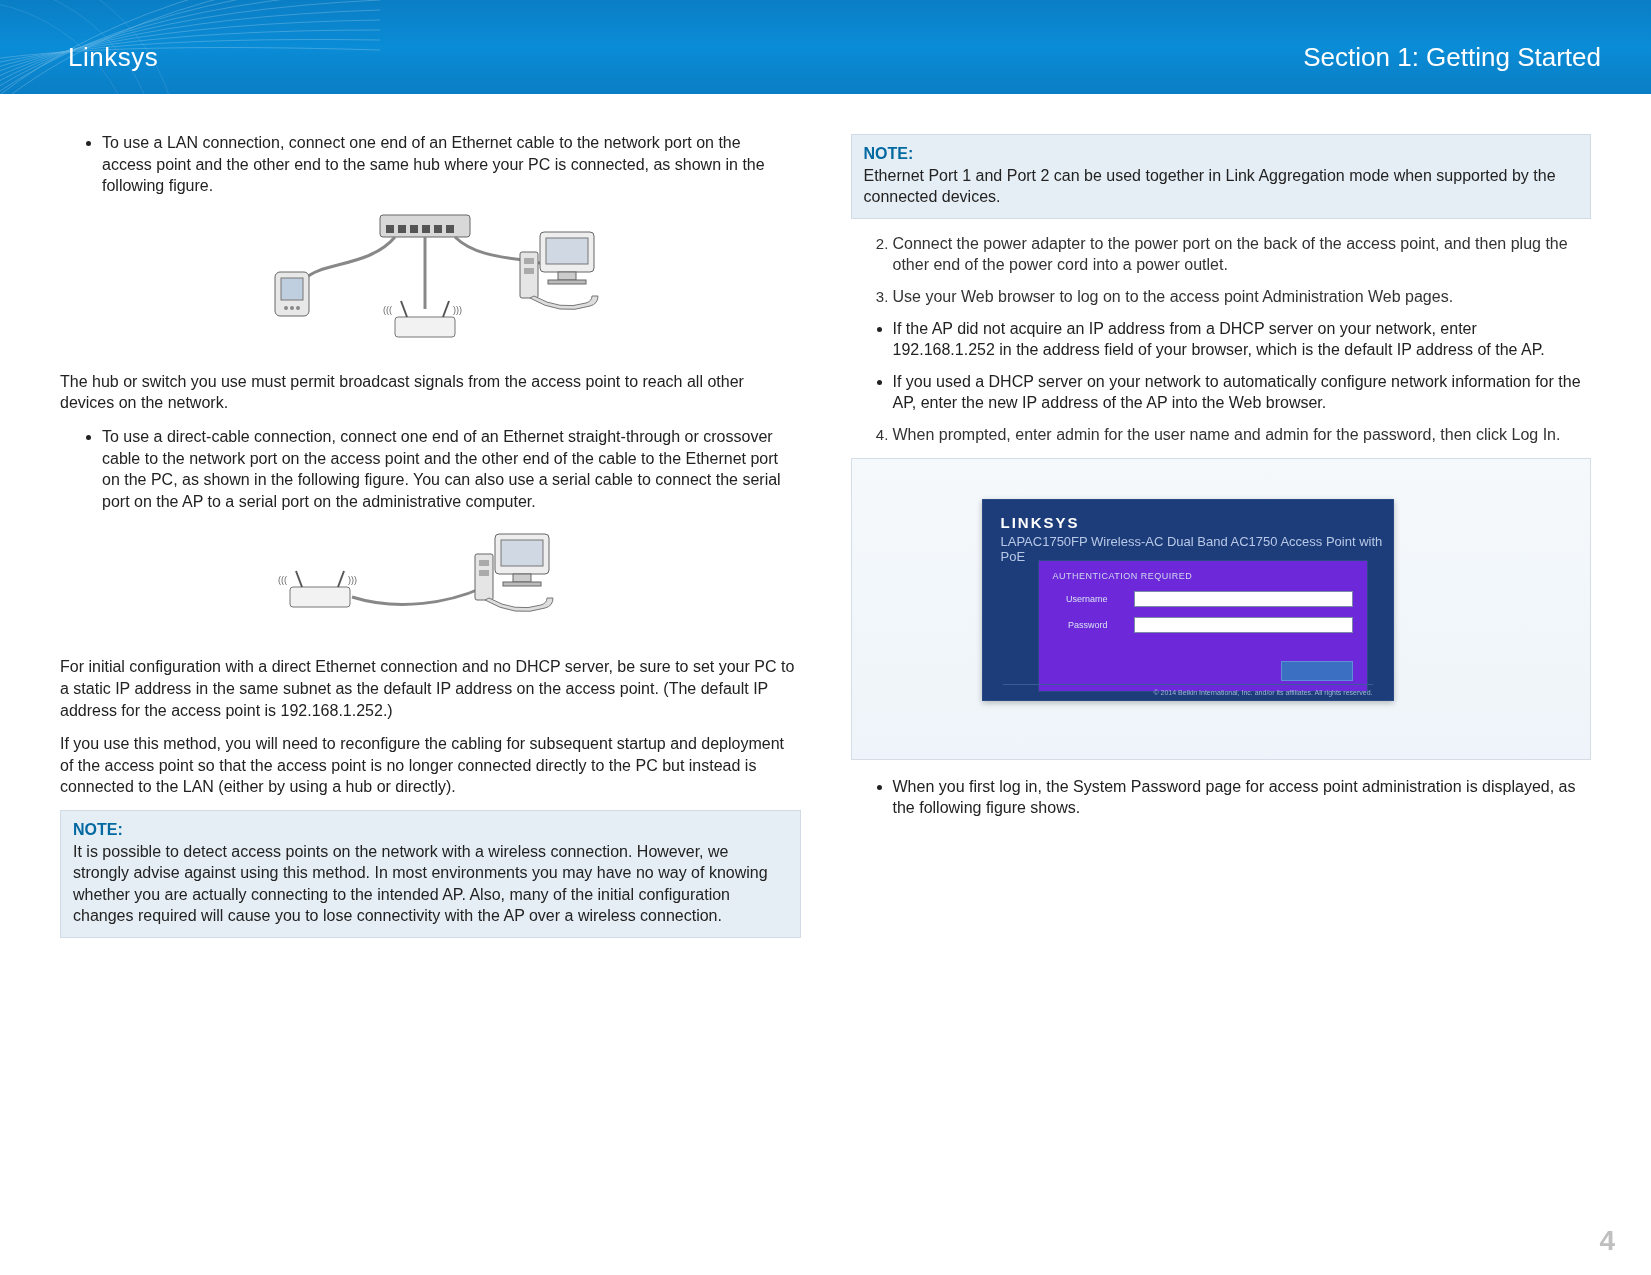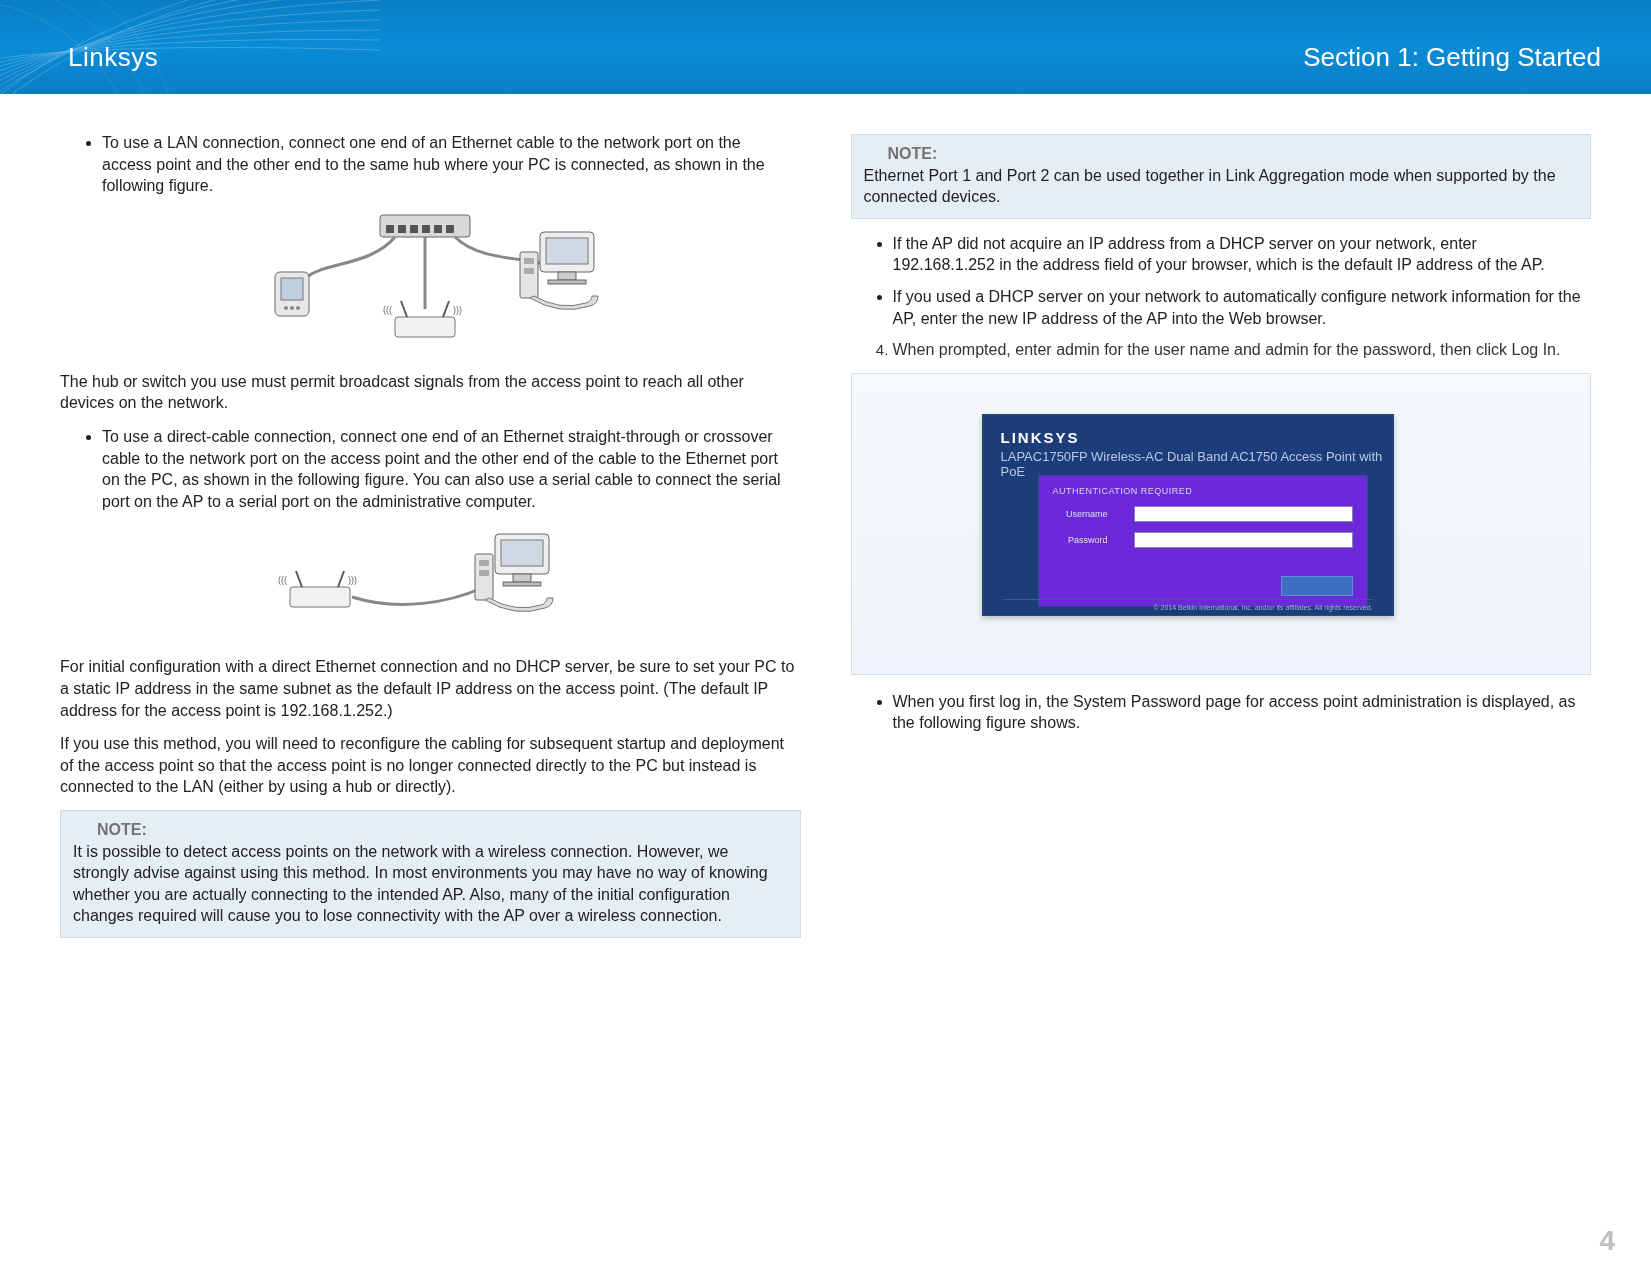--- a/index.html
+++ b/index.html
@@ -65,23 +65,22 @@
   }
   .figure svg { display:block; }
   .note {
     background: #e6eef5;
     border: 1px solid #d0dbe6;
     padding: 8px 12px 10px 12px;
     margin: 10px 0 14px 0;
     line-height: 1.35;
   }
   .note .note-title {
-    color: #737373;
+    color: #0369a1;
     font-weight: 700;
-    margin-left: 24px;
   }
   .login-shot {
     background: linear-gradient(#f5f9fc,#eef4f9);
     border: 1px solid #d5dee6;
     height: 300px;
     position: relative;
     margin: 12px 0 16px 0;
     overflow: hidden;
   }
   .login-inner {
@@ -261,20 +260,24 @@
     </div>
   </div>
 
   <div class="col">
 
     <div class="note">
       <span class="note-title">NOTE:</span><br>
       <span>Ethernet Port 1 and Port 2 can be used together in Link Aggregation mode when supported by the connected devices.</span>
     </div>
 
+    <ol class="n" start="2">
+      <li>Connect the power adapter to the power port on the back of the access point, and then plug the other end of the power cord into a power outlet.</li>
+      <li>Use your Web browser to log on to the access point Administration Web pages.</li>
+    </ol>
     <ul class="b">
       <li>If the AP did not acquire an IP address from a DHCP server on your network, enter 192.168.1.252 in the address field of your browser, which is the default IP address of the AP.</li>
       <li>If you used a DHCP server on your network to automatically configure network information for the AP, enter the new IP address of the AP into the Web browser.</li>
     </ul>
     <ol class="n" start="4">
       <li>
         <span>When prompted, enter admin for the user name and admin for the password, then click </span><b>Log In</b><span>.</span>
       </li>
     </ol>
 

